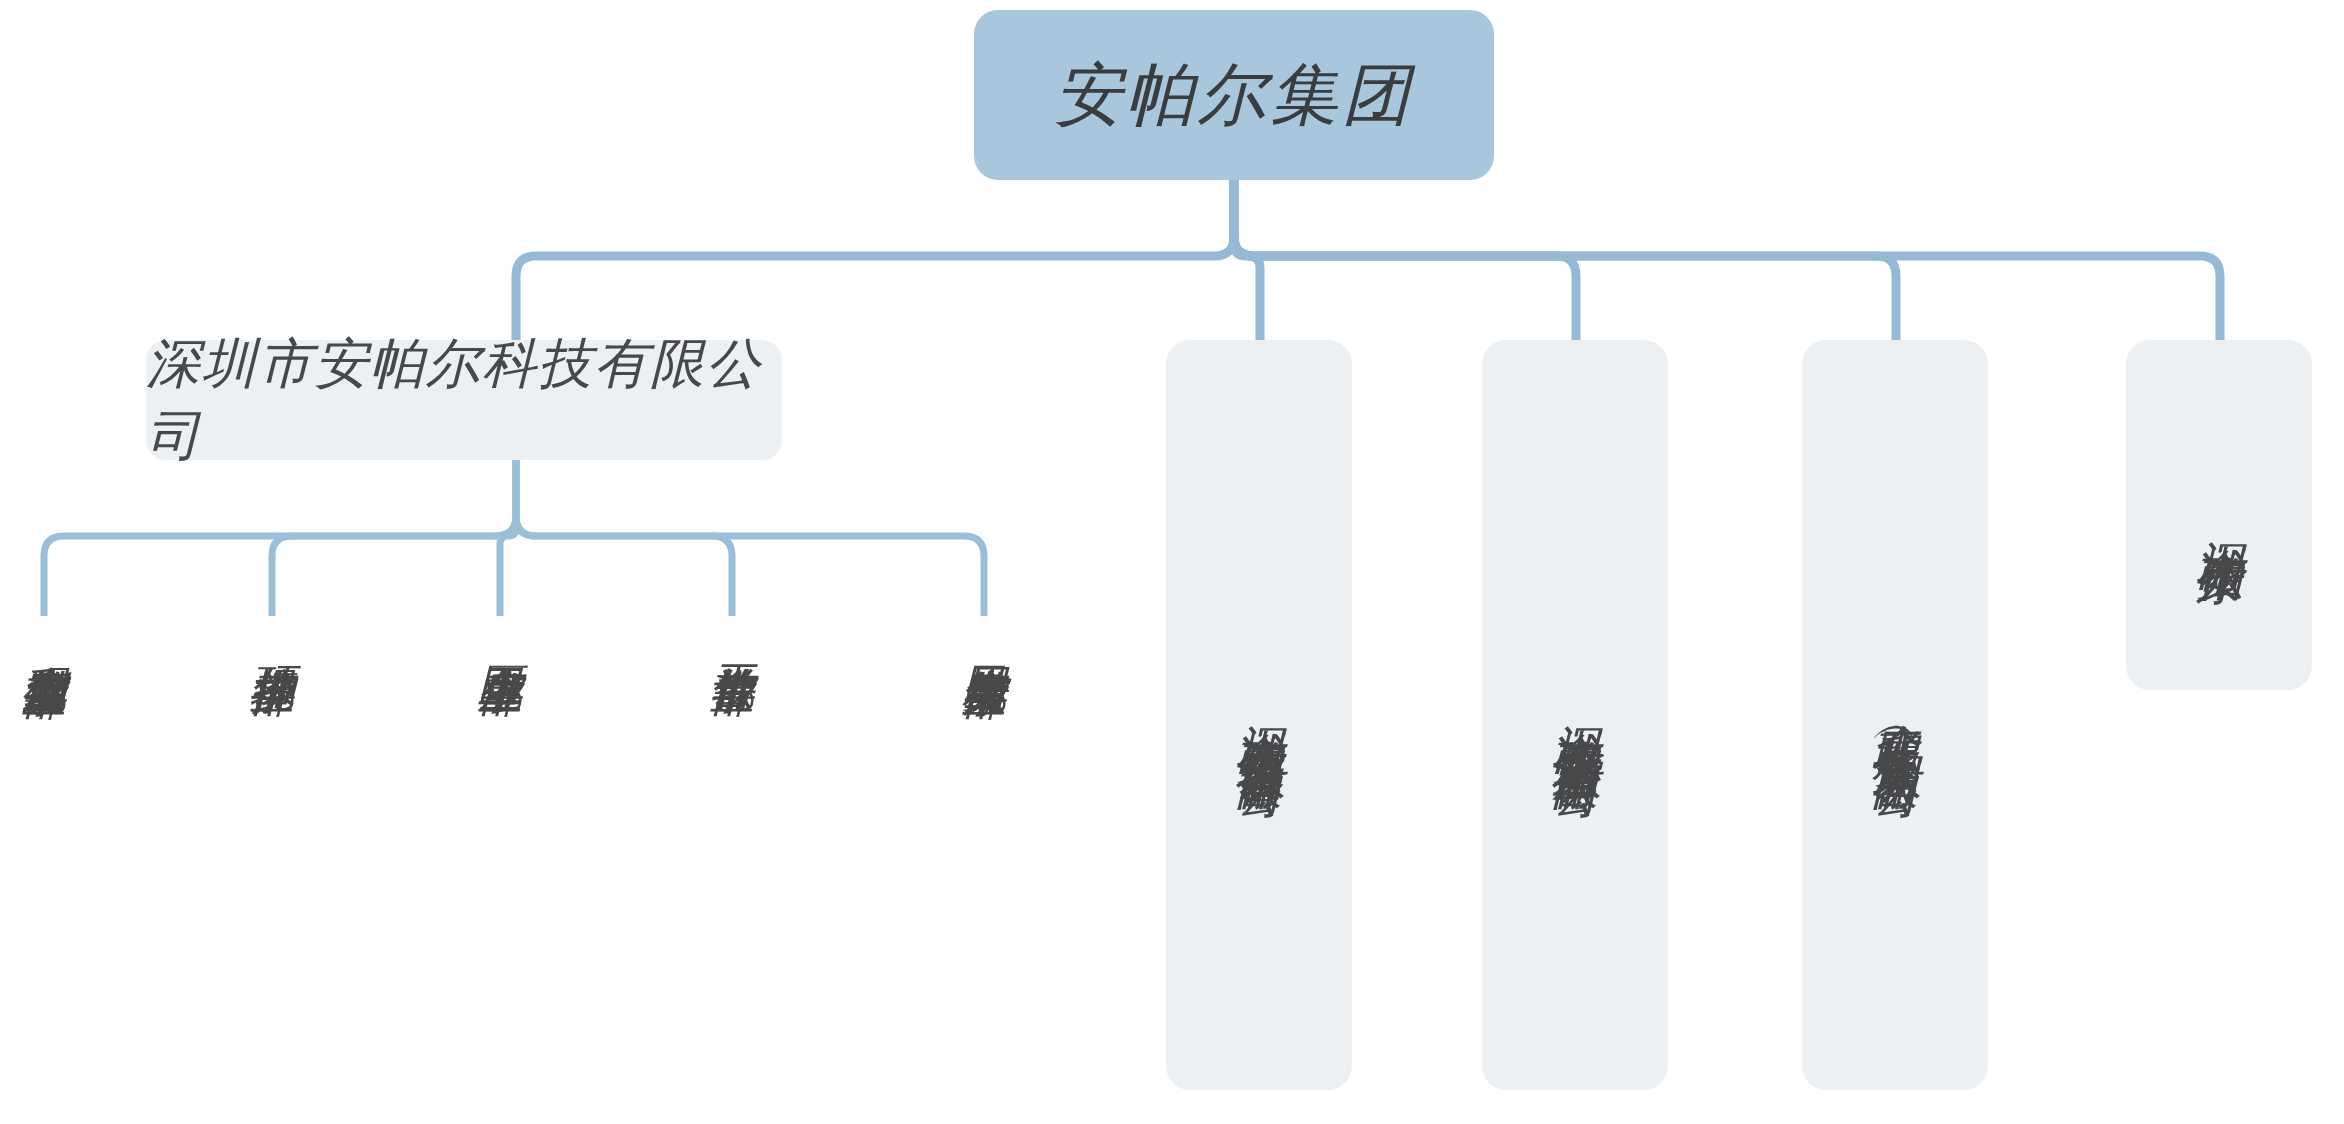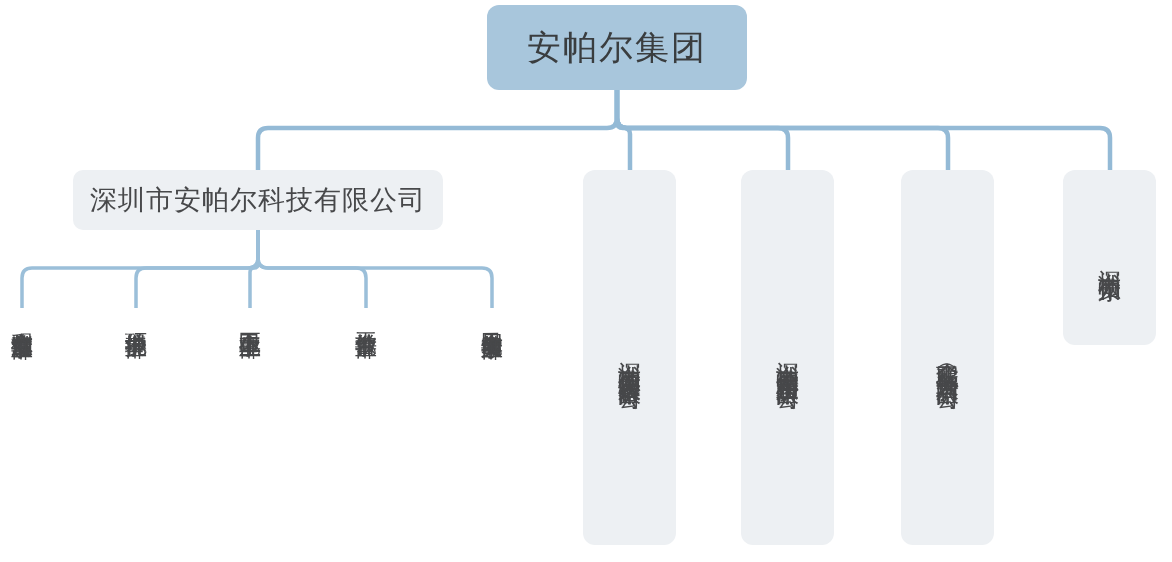--- a/index.html
+++ b/index.html
@@ -15,20 +15,21 @@
   body{
     background:var(--canvas-bg);
     font-family:"Liberation Sans","DejaVu Sans",sans-serif;
   }
   .canvas{
     position:relative;
     width:1172px;
     height:562px;
     background:var(--canvas-bg);
     overflow:hidden;
+    font-style:italic;
   }
   .connectors{
     position:absolute;
     left:0;top:0;
     width:1172px;height:562px;
     z-index:0;
   }
   .connectors path{fill:none;stroke-linecap:butt;}
   .connectors .lvl1{stroke:var(--connector-l1);stroke-width:4.5;}
   .connectors .lvl2{stroke:var(--connector-l2);stroke-width:3.5;}
@@ -42,21 +43,21 @@
   }
   .node-root{
     left:487px;top:5px;width:260px;height:85px;
     background:var(--root-box-fill);
     border-radius:12px;
     color:var(--root-text);
     font-size:34px;
     letter-spacing:2px;
   }
   .node-h{
-    left:73px;top:170px;width:370px;height:60px;
+    left:73px;top:170px;width:318px;height:60px;
     background:var(--child-box-fill);
     border-radius:10px;
     color:var(--node-text);
     font-size:27px;
     letter-spacing:1px;
   }
   .node-v{
     top:170px;width:93px;
     background:var(--child-box-fill);
     border-radius:12px;

